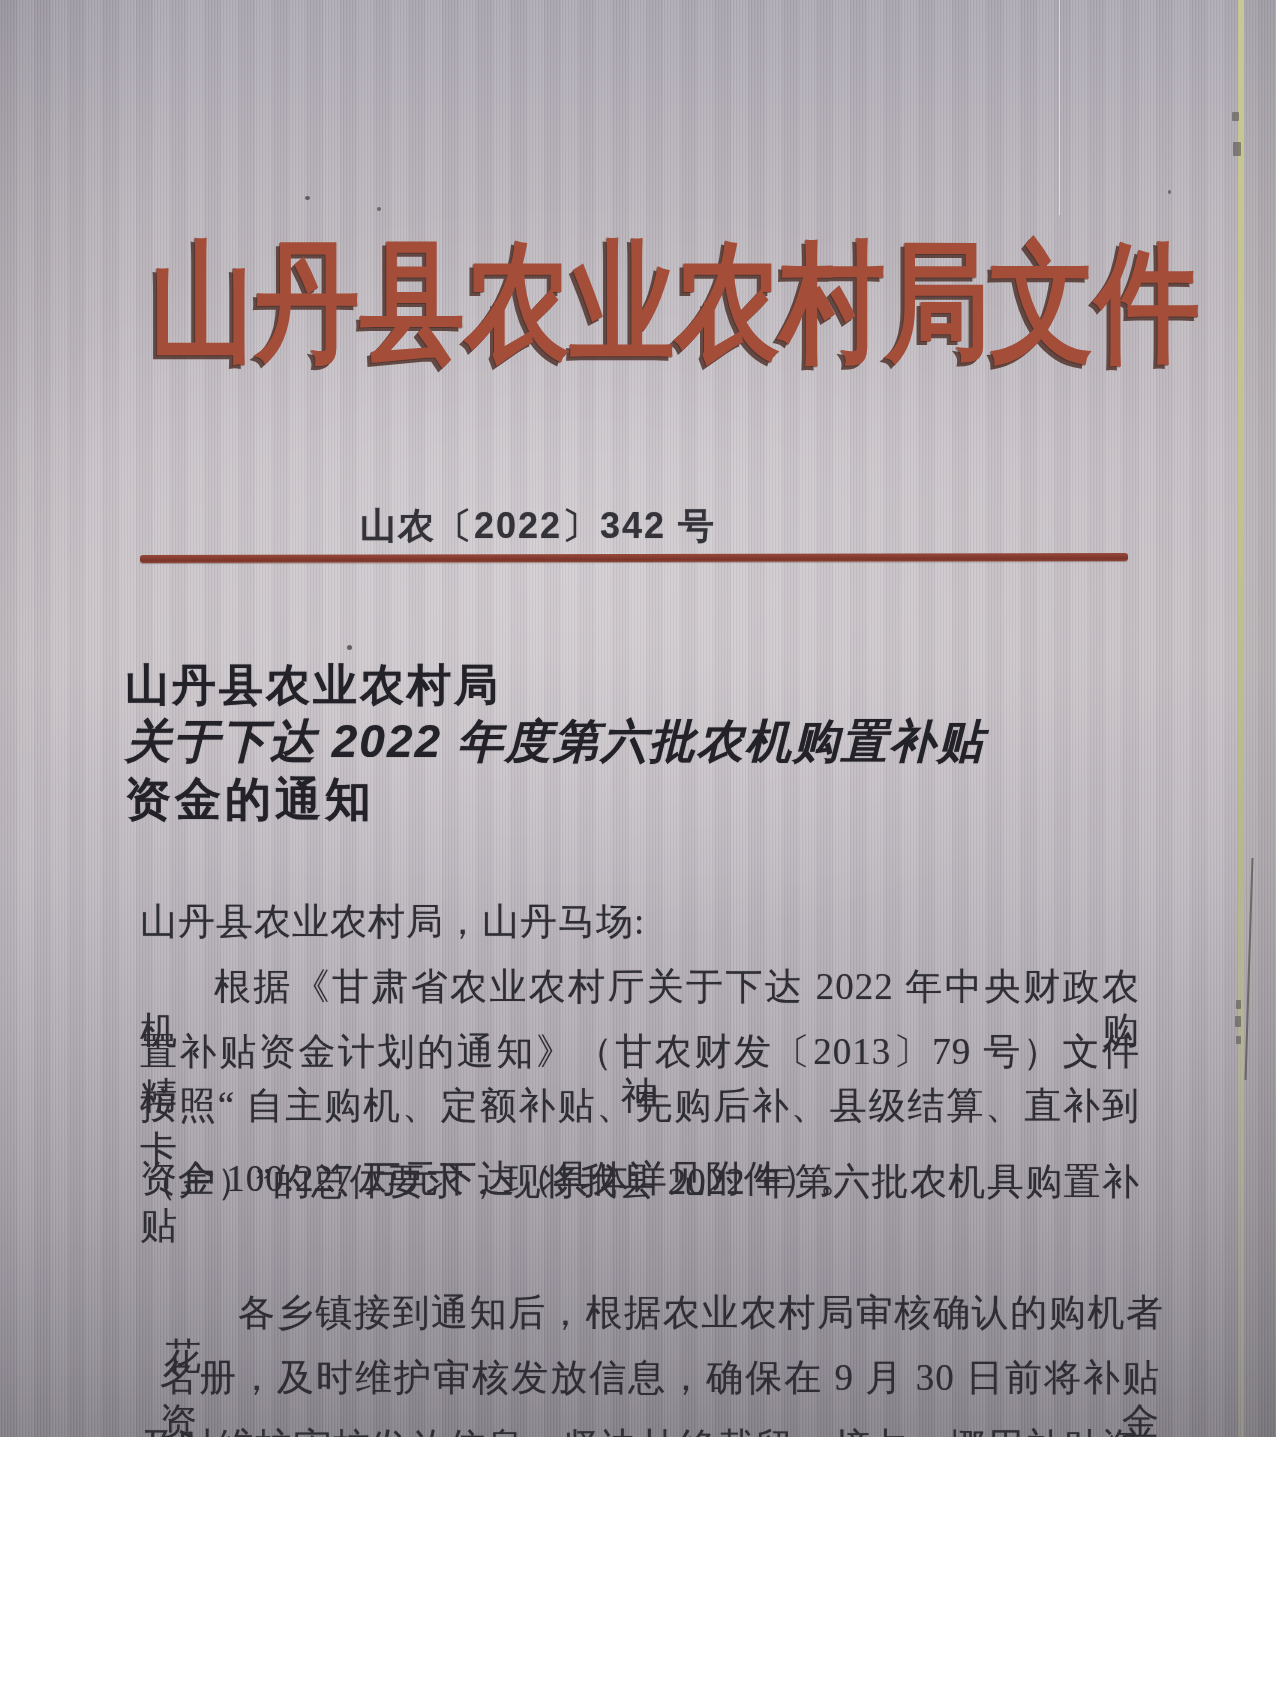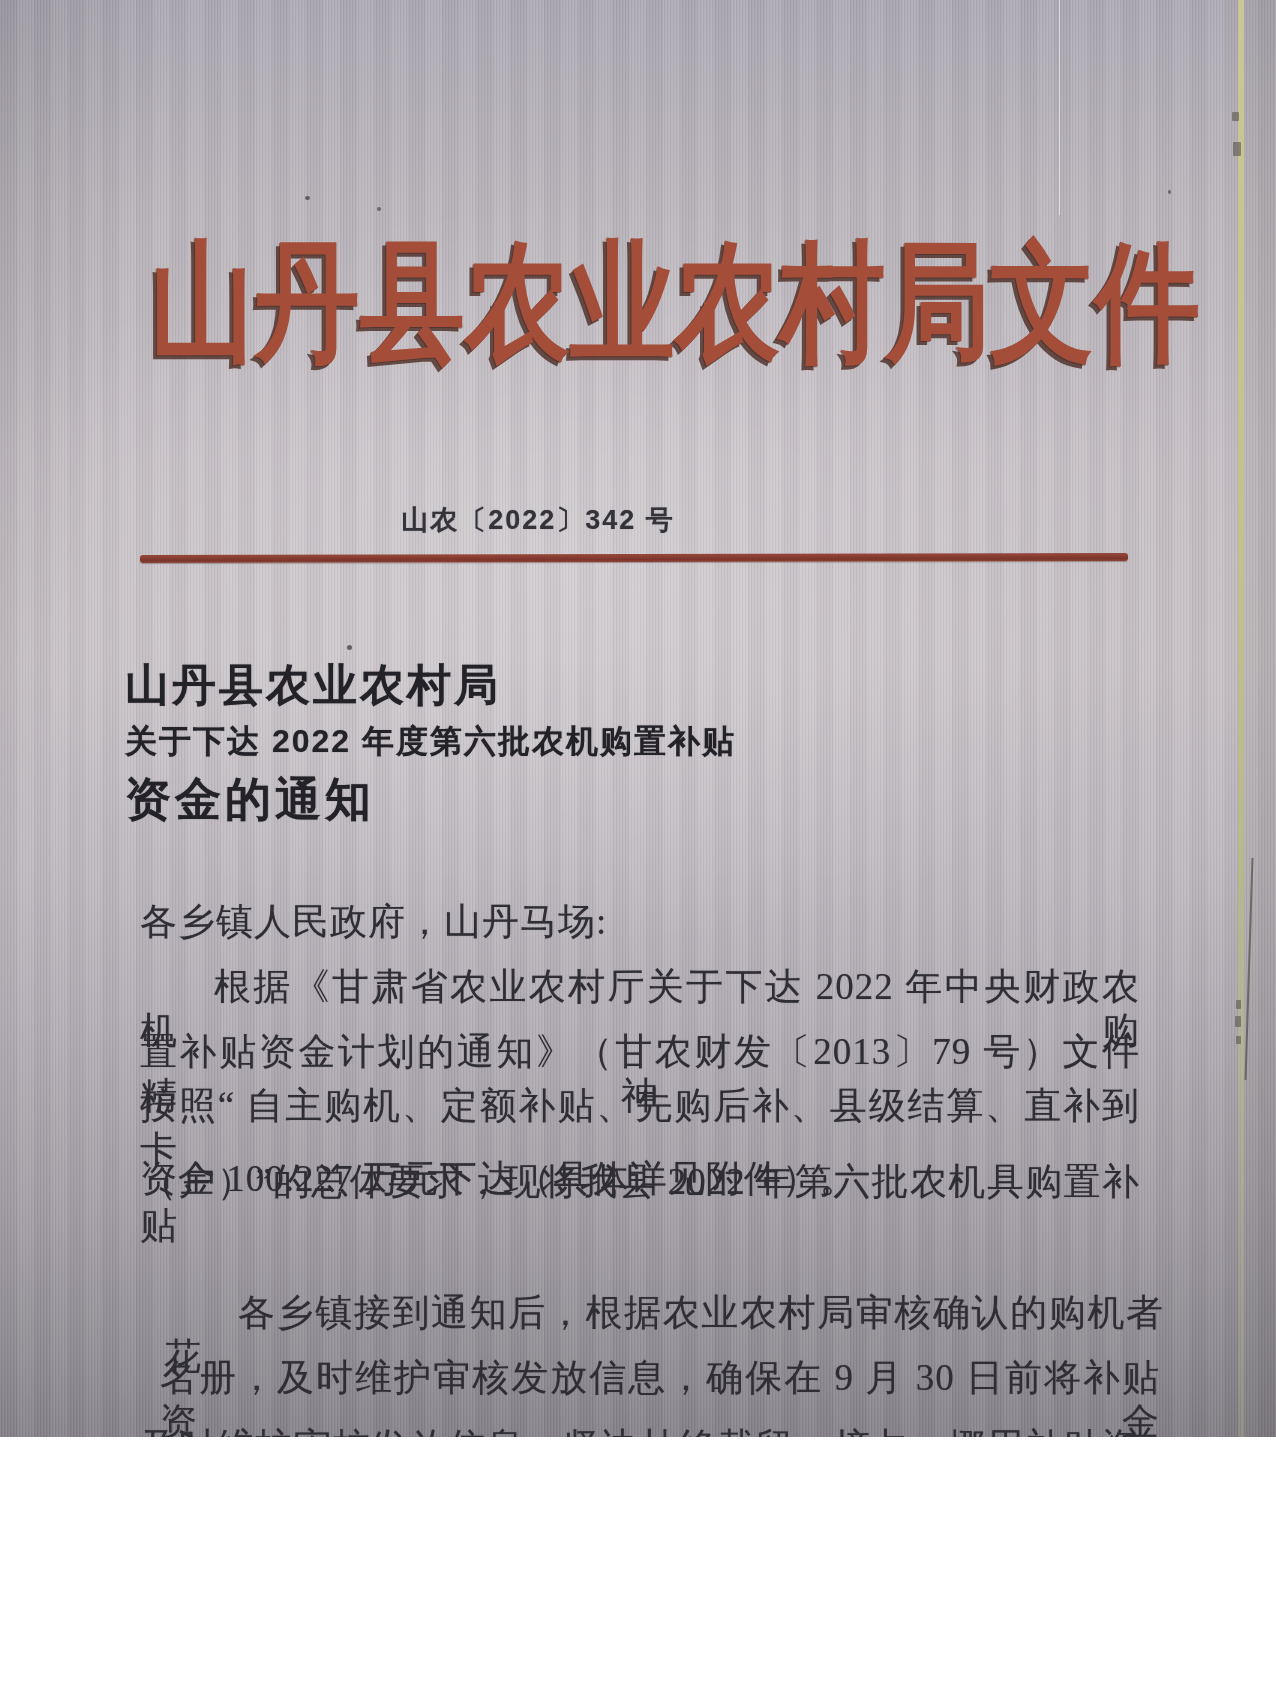--- a/index.html
+++ b/index.html
@@ -25,42 +25,42 @@
     font-size:105px; line-height:105px; font-weight:900;
     color:#a44e3a; letter-spacing:0px; white-space:nowrap;
     transform:scaleY(1.24); transform-origin:left top;
     text-shadow:-4px 3px 0 rgba(72,40,32,0.78), -1px 1px 0 rgba(72,40,32,0.55);
   }
 
   
   .docnum{
     left:138px; top:502px; width:800px; text-align:center;
     font-family:"Liberation Sans", sans-serif;
-    font-size:27px; font-weight:700; color:#34333a; letter-spacing:2px;
+    font-size:36px; font-weight:700; color:#34333a; letter-spacing:2px;
     text-shadow:0 0 1px rgba(40,40,48,0.45);
     white-space:nowrap;
   }
 
   
   .redline{
     left:140px; top:554px; width:988px; height:8px;
     background:linear-gradient(180deg,#96483a 0%, #7c352a 70%, #8a4436 100%);
     border-radius:3px; transform:rotate(-0.12deg);
     box-shadow:0 1px 1px rgba(80,40,30,0.35);
   }
 
   
   .title-block{
     left:125px; top:658px; width:1000px; text-align:left;
     font-family:"Liberation Sans", sans-serif;
     color:#232228; font-weight:700;
     text-shadow:0 0 1px rgba(20,20,26,0.5);
   }
   .title-l1{font-size:44px; line-height:54px; letter-spacing:3px;}
-  .title-l2{font-size:32px; line-height:58px; letter-spacing:2px; white-space:nowrap;}
+  .title-l2{font-size:46px; line-height:58px; letter-spacing:2px; white-space:nowrap;font-style:italic;}
   .title-l3{font-size:46px; line-height:58px; letter-spacing:4px;}
 
   
   .bodyline{
     left:140px; width:1000px;
     font-size:37px; line-height:44px; color:#2f2e34;
     letter-spacing:1px; white-space:nowrap;
     text-shadow:0 0 1px rgba(30,30,38,0.4);
   }
   .just{white-space:normal; text-align:justify; text-align-last:justify;}
@@ -123,21 +123,21 @@
   <div class="abs docnum">山农〔2022〕342 号</div>
 
   <div class="abs redline"></div>
 
   <div class="abs title-block">
     <div class="title-l1">山丹县农业农村局</div>
     <div class="title-l2">关于下达 2022 年度第六批农机购置补贴</div>
     <div class="title-l3">资金的通知</div>
   </div>
 
-  <div class="abs bodyline" style="top:900px;">各乡镇人民政府，山丹马场:</div>
+  <div class="abs bodyline" style="top:900px;">山丹县农业农村局，山丹马场:</div>
 
   <div class="abs bodyline just ind" style="top:965px;">根据《甘肃省农业农村厅关于下达 2022 年中央财政农机购</div>
   <div class="abs bodyline just" style="top:1030px;">置补贴资金计划的通知》（甘农财发〔2013〕79 号）文件精神，</div>
   <div class="abs bodyline just" style="top:1040px;margin-top:44px;">按照“ 自主购机、定额补贴、先购后补、县级结算、直补到卡</div>
   <div class="abs bodyline just" style="top:1160px;">（户）”的总体要求，现将我县 2022 年第六批农机具购置补贴</div>
   <div class="abs bodyline" style="top:1157px;">资金 100.227 万元下达（具体详见附件）。</div>
   <div class="abs bodyline just ind" style="top:1291px;margin-left:24px;">各乡镇接到通知后，根据农业农村局审核确认的购机者花</div>
   <div class="abs bodyline just" style="top:1356px;margin-left:20px;">名册，及时维护审核发放信息，确保在 9 月 30 日前将补贴资金</div>
   <div class="abs bodyline just" style="top:1425px;">及时维护审核发放信息、坚决杜绝截留、挤占、挪用补贴资</div>
 

